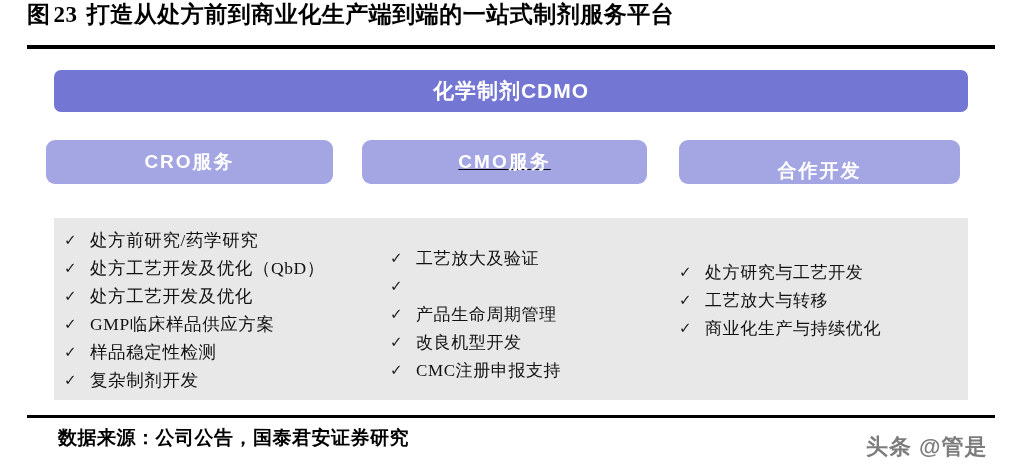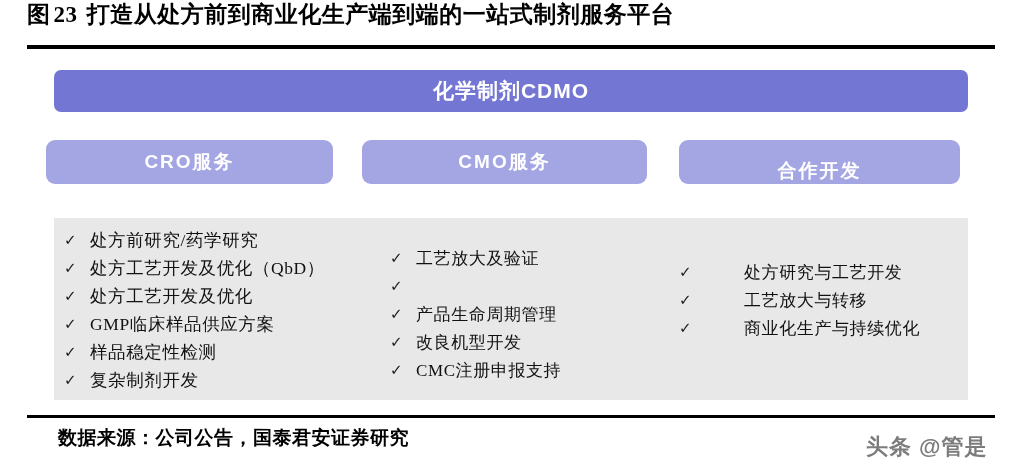--- a/index.html
+++ b/index.html
@@ -83,21 +83,21 @@
     position: absolute;
     top: 0;
     height: 44px;
     background: #a4a6e3;
     border-radius: 9px;
     display: flex;
     align-items: center;
     justify-content: center;
   }
   .service-box.b1 { left: 0px;   width: 287px; }
-  .service-box.b2 { left: 316px; width: 285px; }
+  .service-box.b2 { left: 316px; width: 285px; text-decoration: underline; }
   .service-box.b3 { left: 633px; width: 281px; align-items: flex-end; }
 
   .service-label {
     color: #ffffff;
     font-family: "Liberation Sans", "DejaVu Sans", sans-serif;
     font-weight: bold;
     font-size: 19px;
     letter-spacing: 2px;
   }
 
@@ -136,21 +136,21 @@
   }
   .bullet-text {
     font-family: "Liberation Serif", "DejaVu Serif", serif;
     font-size: 17px;
     line-height: 25px;
     color: #111111;
     letter-spacing: 0.6px;
   }
   .col.c1 .bullet-text { font-size: 17.5px; }
   .col.c2 .bullet-text { font-size: 17px; }
-  .col.c3 .bullet-text { font-size: 17px; margin-left: 39px; }
+  .col.c3 .bullet-text { font-size: 17px; }
 
   
   .source {
     position: absolute;
     left: 30px;
     top: 425px;
     font-family: "Liberation Serif", "DejaVu Serif", serif;
     font-weight: bold;
     font-size: 19px;
     color: #000000;

